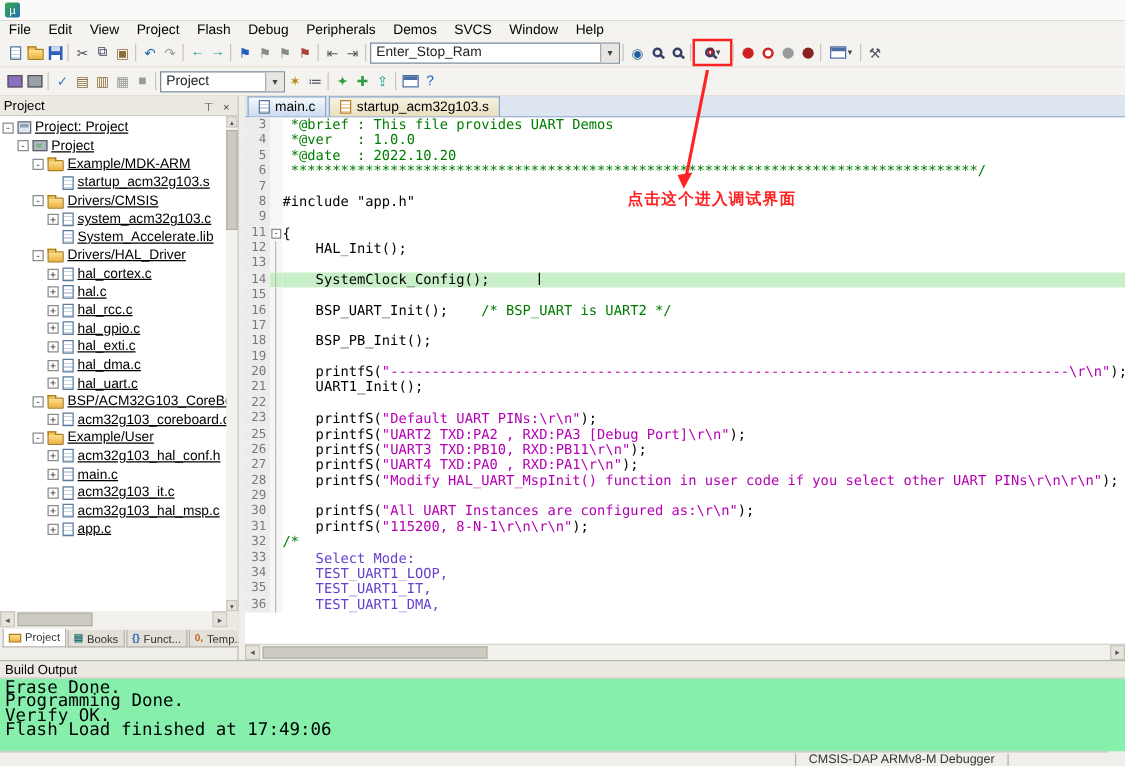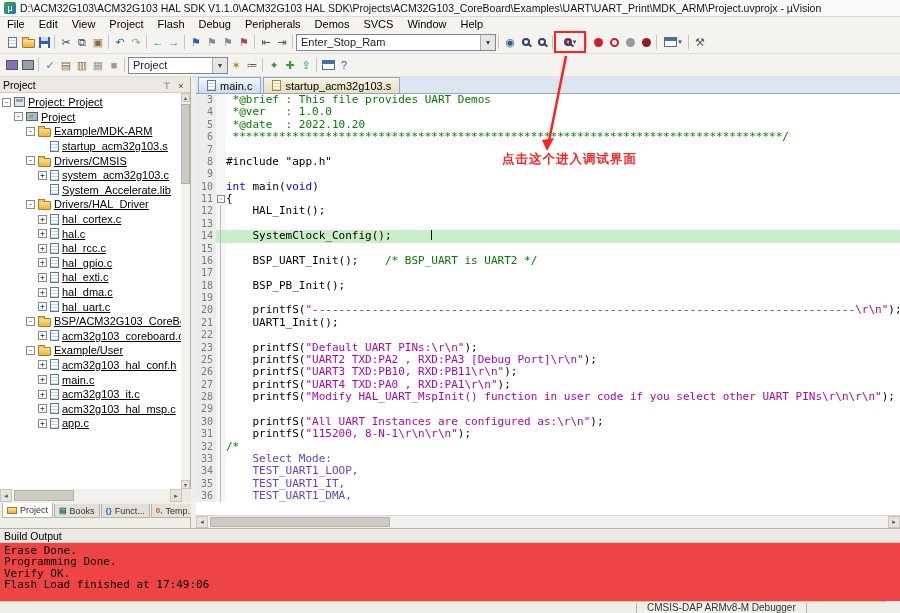--- a/index.html
+++ b/index.html
@@ -109,25 +109,25 @@
   .foldline{position:absolute;left:4px;top:0;bottom:0;width:1px;background:#bbb;}
   .code{flex:1;overflow:hidden;color:var(--c-plain);}
   .cl.hl .fold,.cl.hl .code{background:var(--c-line-highlight);}
   .cm{color:var(--c-comment);} .kw{color:var(--c-keyword);} .st{color:var(--c-string);}
   .vt{color:var(--c-violet);} .tx{color:var(--c-plain);text-align:center;}
   .caret{display:inline-block;width:1px;height:10px;background:#000;vertical-align:-1px;}
   .editor-hscroll{position:absolute;left:0;right:0;top:438px;height:13px;border-top:1px solid #d8d5ce;}
   .editor-hscroll .sb-thumb{left:2px;top:1px;bottom:1px;width:180px;}
 
   
-  .buildout{position:absolute;left:0;top:528px;right:0;height:73px;background:#ef4444;border-top:1px solid #b5b2aa;}
+  .buildout{position:absolute;left:0;top:528px;right:0;height:73px;background:#86efac;border-top:1px solid #b5b2aa;}
   .bo-head{position:absolute;top:0;left:0;right:0;height:14px;background:#ece9e2;border-bottom:1px solid #cfccc4;
            padding:0 4px;font-size:10.5px;line-height:14px;}
   .bo-body{position:absolute;top:14px;left:0;right:0;bottom:0;padding:2px 0 0 4px;
-           font-family:"DejaVu Sans Mono","Liberation Mono",monospace;font-size:11px;overflow:hidden;}
+           font-family:"DejaVu Sans Mono","Liberation Mono",monospace;font-size:14px;overflow:hidden;}
   .bo-line{height:11.3px;line-height:11.3px;white-space:pre;}
 
   .statusbar{position:absolute;left:0;top:601px;right:13px;height:12px;background:#f0eee9;border-top:1px solid #c8c5bd;
              font-size:10px;color:#333;}
   .sb-panel{position:absolute;left:636px;top:1px;height:10px;line-height:10px;padding:0 10px;
             border-left:1px solid #b5b2aa;border-right:1px solid #b5b2aa;white-space:nowrap;}
 
   
   .ann-arrow{position:absolute;left:0;top:0;width:900px;height:613px;pointer-events:none;z-index:50;}
   .ann-arrow line{stroke:var(--c-annotation-red);stroke-width:2.5;}
@@ -135,21 +135,20 @@
   .ann-text{position:absolute;left:502px;top:151px;z-index:51;color:var(--c-annotation-red);
             font-size:12.5px;font-weight:bold;letter-spacing:1px;pointer-events:none;white-space:nowrap;}
 </style>
 </head>
 <body>
 
 <div class="app">
 
   <div class="titlebar">
     <span class="appicon">µ</span>
-    <span class="title-text">D:\ACM32G103\ACM32G103 HAL SDK V1.1.0\ACM32G103 HAL SDK\Projects\ACM32G103_CoreBoard\Examples\UART\UART_Print\MDK_ARM\Project.uvprojx - µVision</span>
   </div>
 
   <div class="menubar" id="menubar">
       <span class="menu-item">File</span>
       <span class="menu-item">Edit</span>
       <span class="menu-item">View</span>
       <span class="menu-item">Project</span>
       <span class="menu-item">Flash</span>
       <span class="menu-item">Debug</span>
       <span class="menu-item">Peripherals</span>
@@ -486,21 +485,20 @@
           </span>
         </div>
       <div class="codearea" id="codearea">
           <div class="cl"><span class="gut">3</span><span class="fold"></span><span class="code"><span class="cm"> *@brief : This file provides UART Demos</span></span></div>
           <div class="cl"><span class="gut">4</span><span class="fold"></span><span class="code"><span class="cm"> *@ver   : 1.0.0</span></span></div>
           <div class="cl"><span class="gut">5</span><span class="fold"></span><span class="code"><span class="cm"> *@date  : 2022.10.20</span></span></div>
           <div class="cl"><span class="gut">6</span><span class="fold"></span><span class="code"><span class="cm"> ***********************************************************************************/</span></span></div>
           <div class="cl"><span class="gut">7</span><span class="fold"></span><span class="code"></span></div>
           <div class="cl"><span class="gut">8</span><span class="fold"></span><span class="code"><span class="tx">#include </span><span class="tx">"app.h"</span></span></div>
           <div class="cl"><span class="gut">9</span><span class="fold"></span><span class="code"></span></div>
-          <div class="cl"><span class="gut">10</span><span class="fold"></span><span class="code"><span class="kw">int</span><span class="tx"> main(</span><span class="kw">void</span><span class="tx">)</span></span></div>
           <div class="cl"><span class="gut">11</span><span class="fold"><span class="foldbox">-</span></span><span class="code"><span class="tx">{</span></span></div>
           <div class="cl"><span class="gut">12</span><span class="fold"><span class="foldline"></span></span><span class="code"><span class="tx">    HAL_Init();</span></span></div>
           <div class="cl"><span class="gut">13</span><span class="fold"><span class="foldline"></span></span><span class="code"></span></div>
           <div class="cl hl"><span class="gut">14</span><span class="fold"><span class="foldline"></span></span><span class="code"><span class="tx">    SystemClock_Config();      </span><span class="caret"></span></span></div>
           <div class="cl"><span class="gut">15</span><span class="fold"><span class="foldline"></span></span><span class="code"></span></div>
           <div class="cl"><span class="gut">16</span><span class="fold"><span class="foldline"></span></span><span class="code"><span class="tx">    BSP_UART_Init();    </span><span class="cm">/* BSP_UART is UART2 */</span></span></div>
           <div class="cl"><span class="gut">17</span><span class="fold"><span class="foldline"></span></span><span class="code"></span></div>
           <div class="cl"><span class="gut">18</span><span class="fold"><span class="foldline"></span></span><span class="code"><span class="tx">    BSP_PB_Init();</span></span></div>
           <div class="cl"><span class="gut">19</span><span class="fold"><span class="foldline"></span></span><span class="code"></span></div>
           <div class="cl"><span class="gut">20</span><span class="fold"><span class="foldline"></span></span><span class="code"><span class="tx">    printfS(</span><span class="st">"----------------------------------------------------------------------------------\r\n"</span><span class="tx">);</span></span></div>

